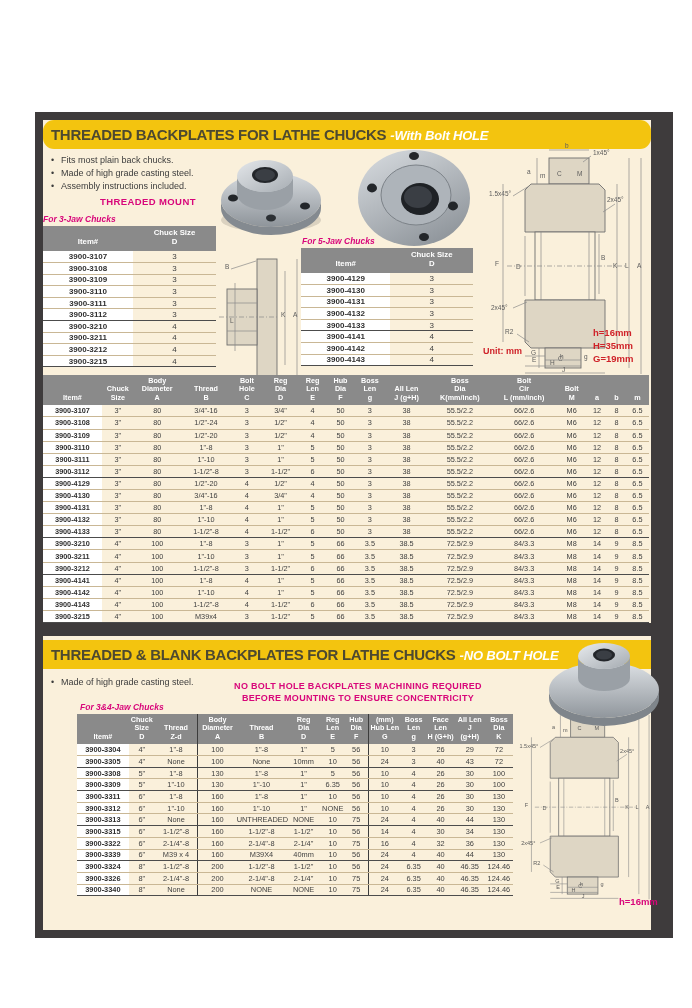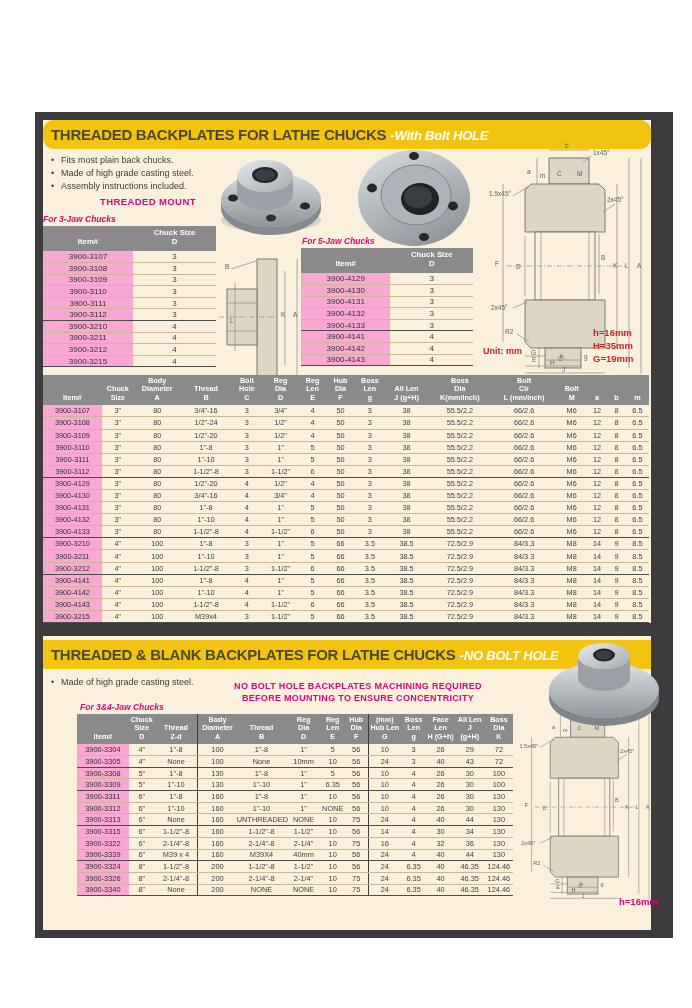--- a/index.html
+++ b/index.html
@@ -24,21 +24,21 @@
   .jaw-label { position:absolute; font-size:8.5px; font-style:italic; }
   .warning { position:absolute; font-size:9px; text-align:center; line-height:12px; letter-spacing:0.3px; }
   .red { color:#cf2229; font-weight:bold; }
   .unit-label { position:absolute; font-size:9px; }
   .dims-block { position:absolute; font-size:9.5px; line-height:13px; }
   .dim-note { position:absolute; font-size:9.5px; }
 
   table { border-collapse:collapse; table-layout:fixed; position:absolute; }
   th { background:#8a8a8a; color:#ffffff; font-weight:bold; text-align:center; vertical-align:bottom; white-space:pre-line; line-height:1.15; }
   td { text-align:center; color:#3f3f3f; border-bottom:1px solid #c9b795; }
-  td.item { background:#f9a8d4; font-weight:normal; color:#2f2f2f;margin-top:34px; }
+  td.item { background:#ffffff; font-weight:bold; color:#2f2f2f;margin-top:34px; }
   tr.grp td { border-bottom:1px solid #4c4c4c; }
 
   .t-mini { width:173px; }
   .t-mini th { font-size:7.8px; padding:3px 0 4px; }
   .t-mini td { font-size:8px; height:11.6px; }
   .t-mini th:nth-child(1){width:52%} .t-mini th:nth-child(2){width:48%}
   #table-jaw3 { left:0; top:106px; }
   #table-jaw4 { left:258px; top:128px; width:172px; }
 
   .t-main { left:0; top:255px; width:606px; }

